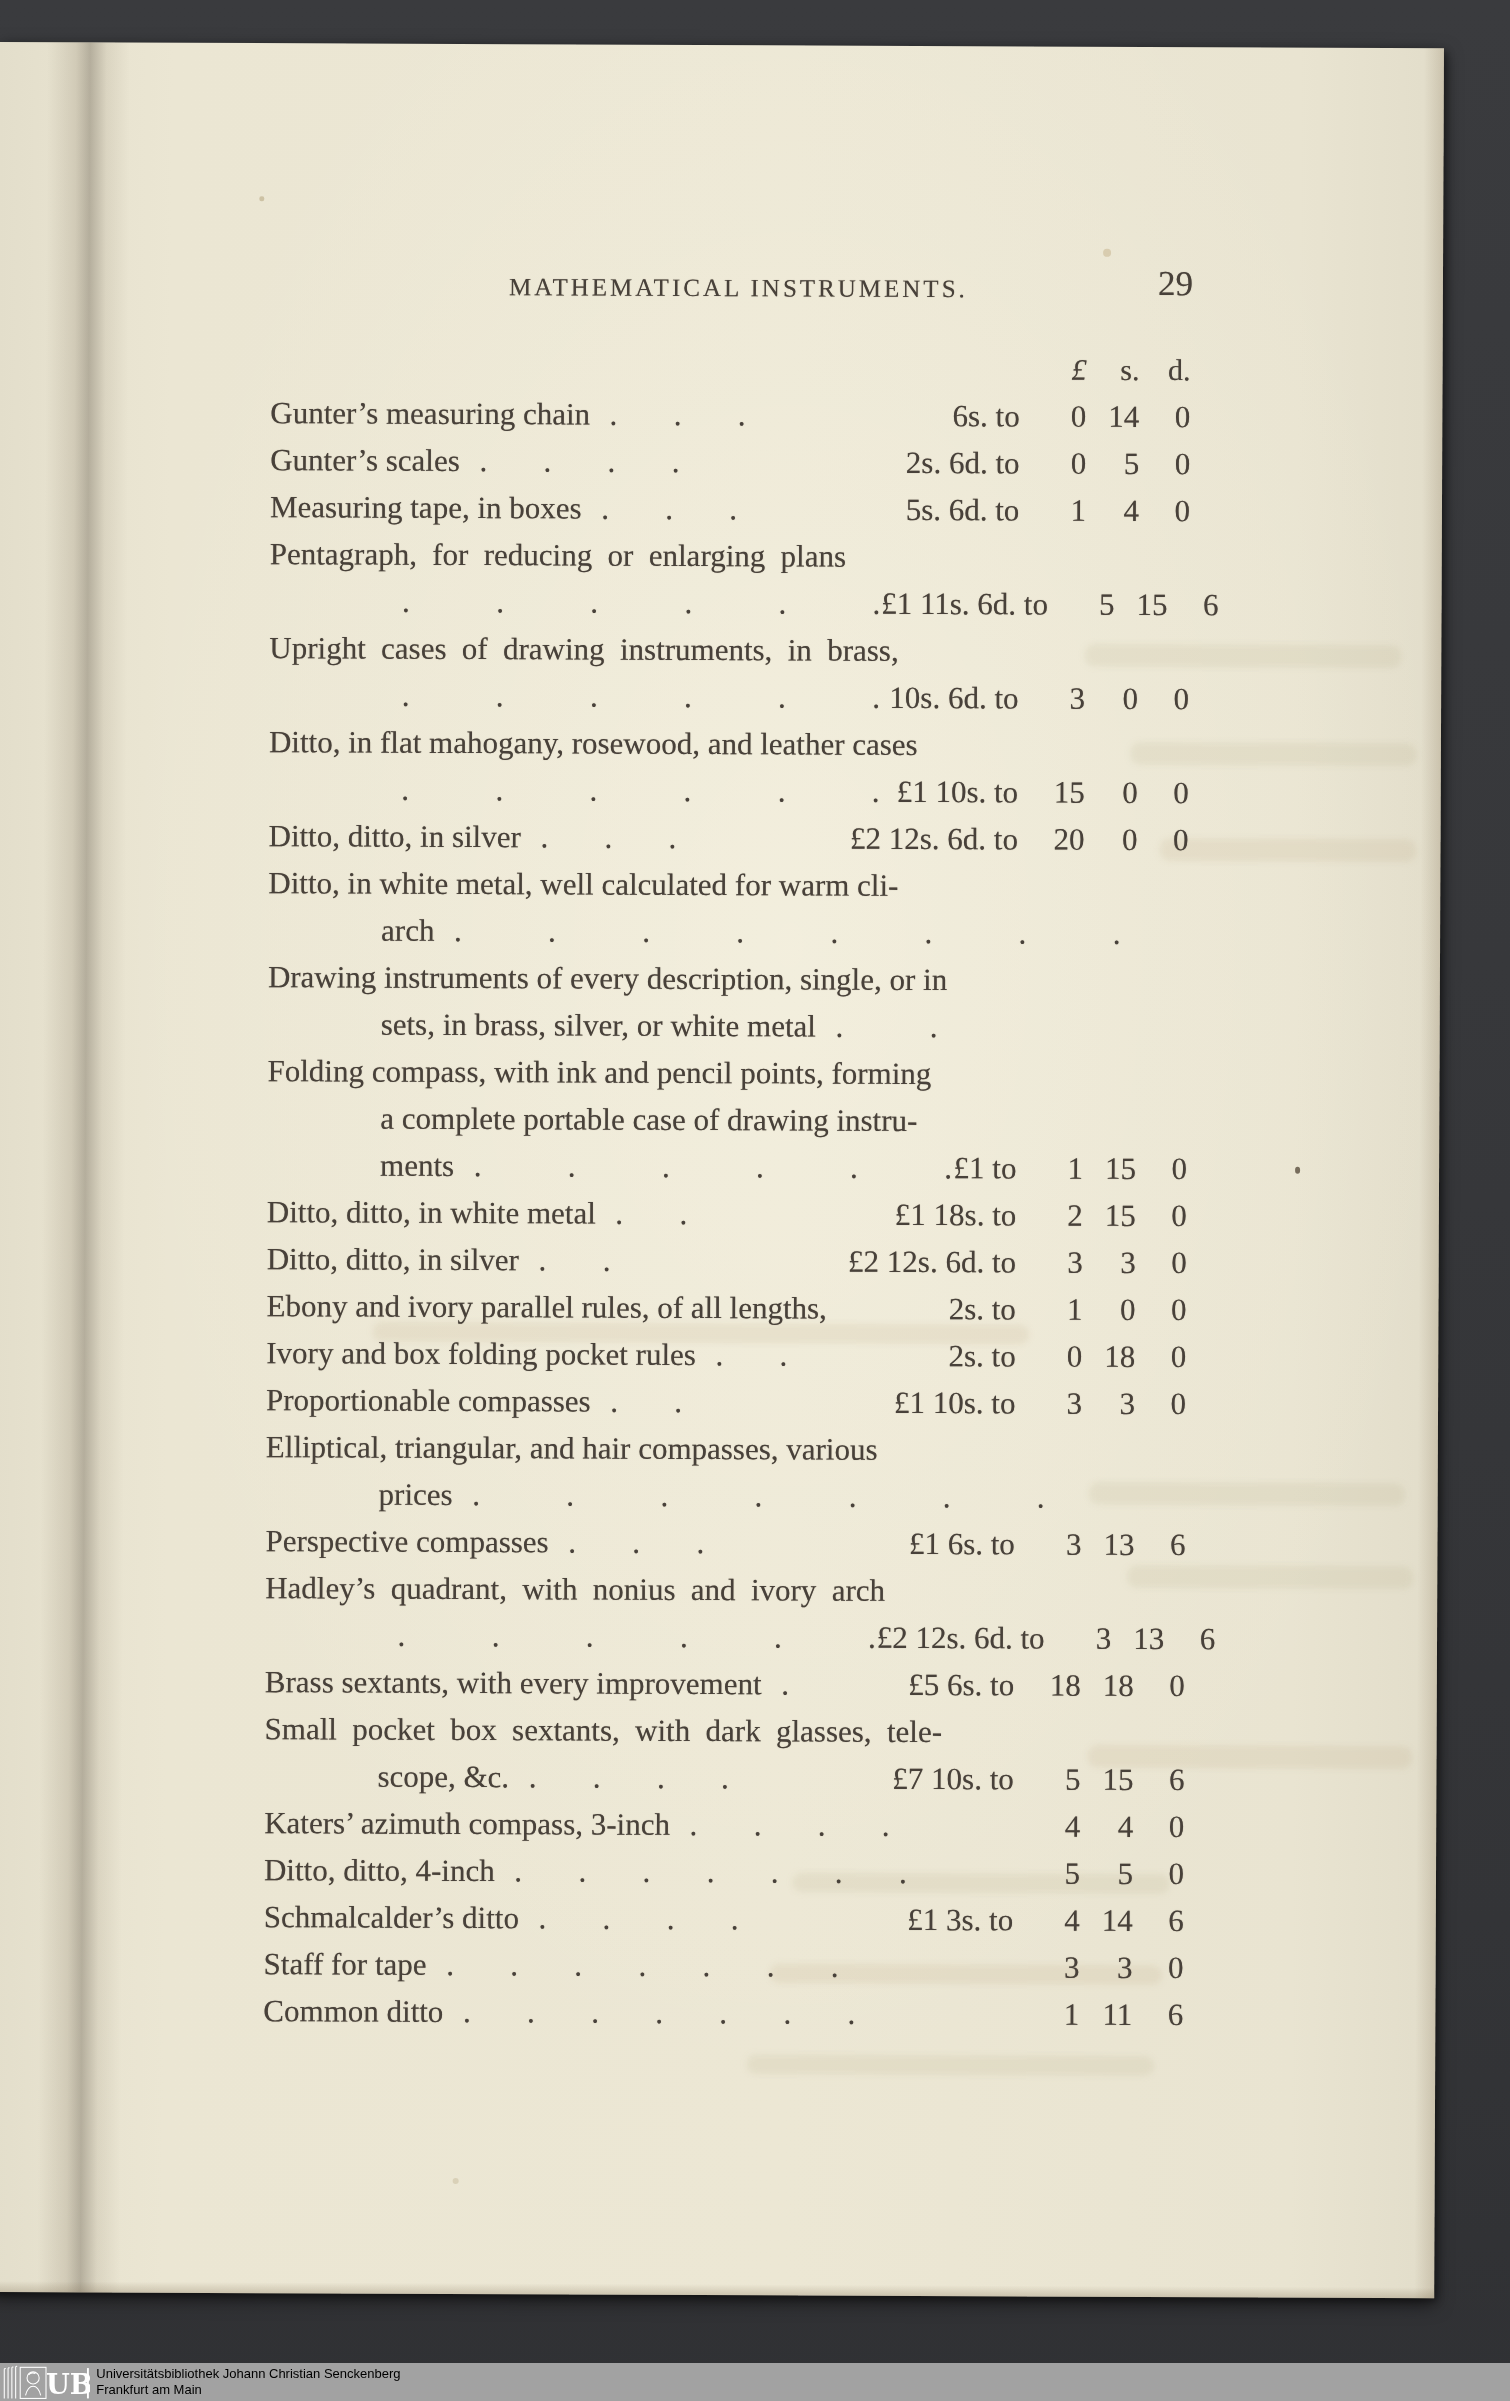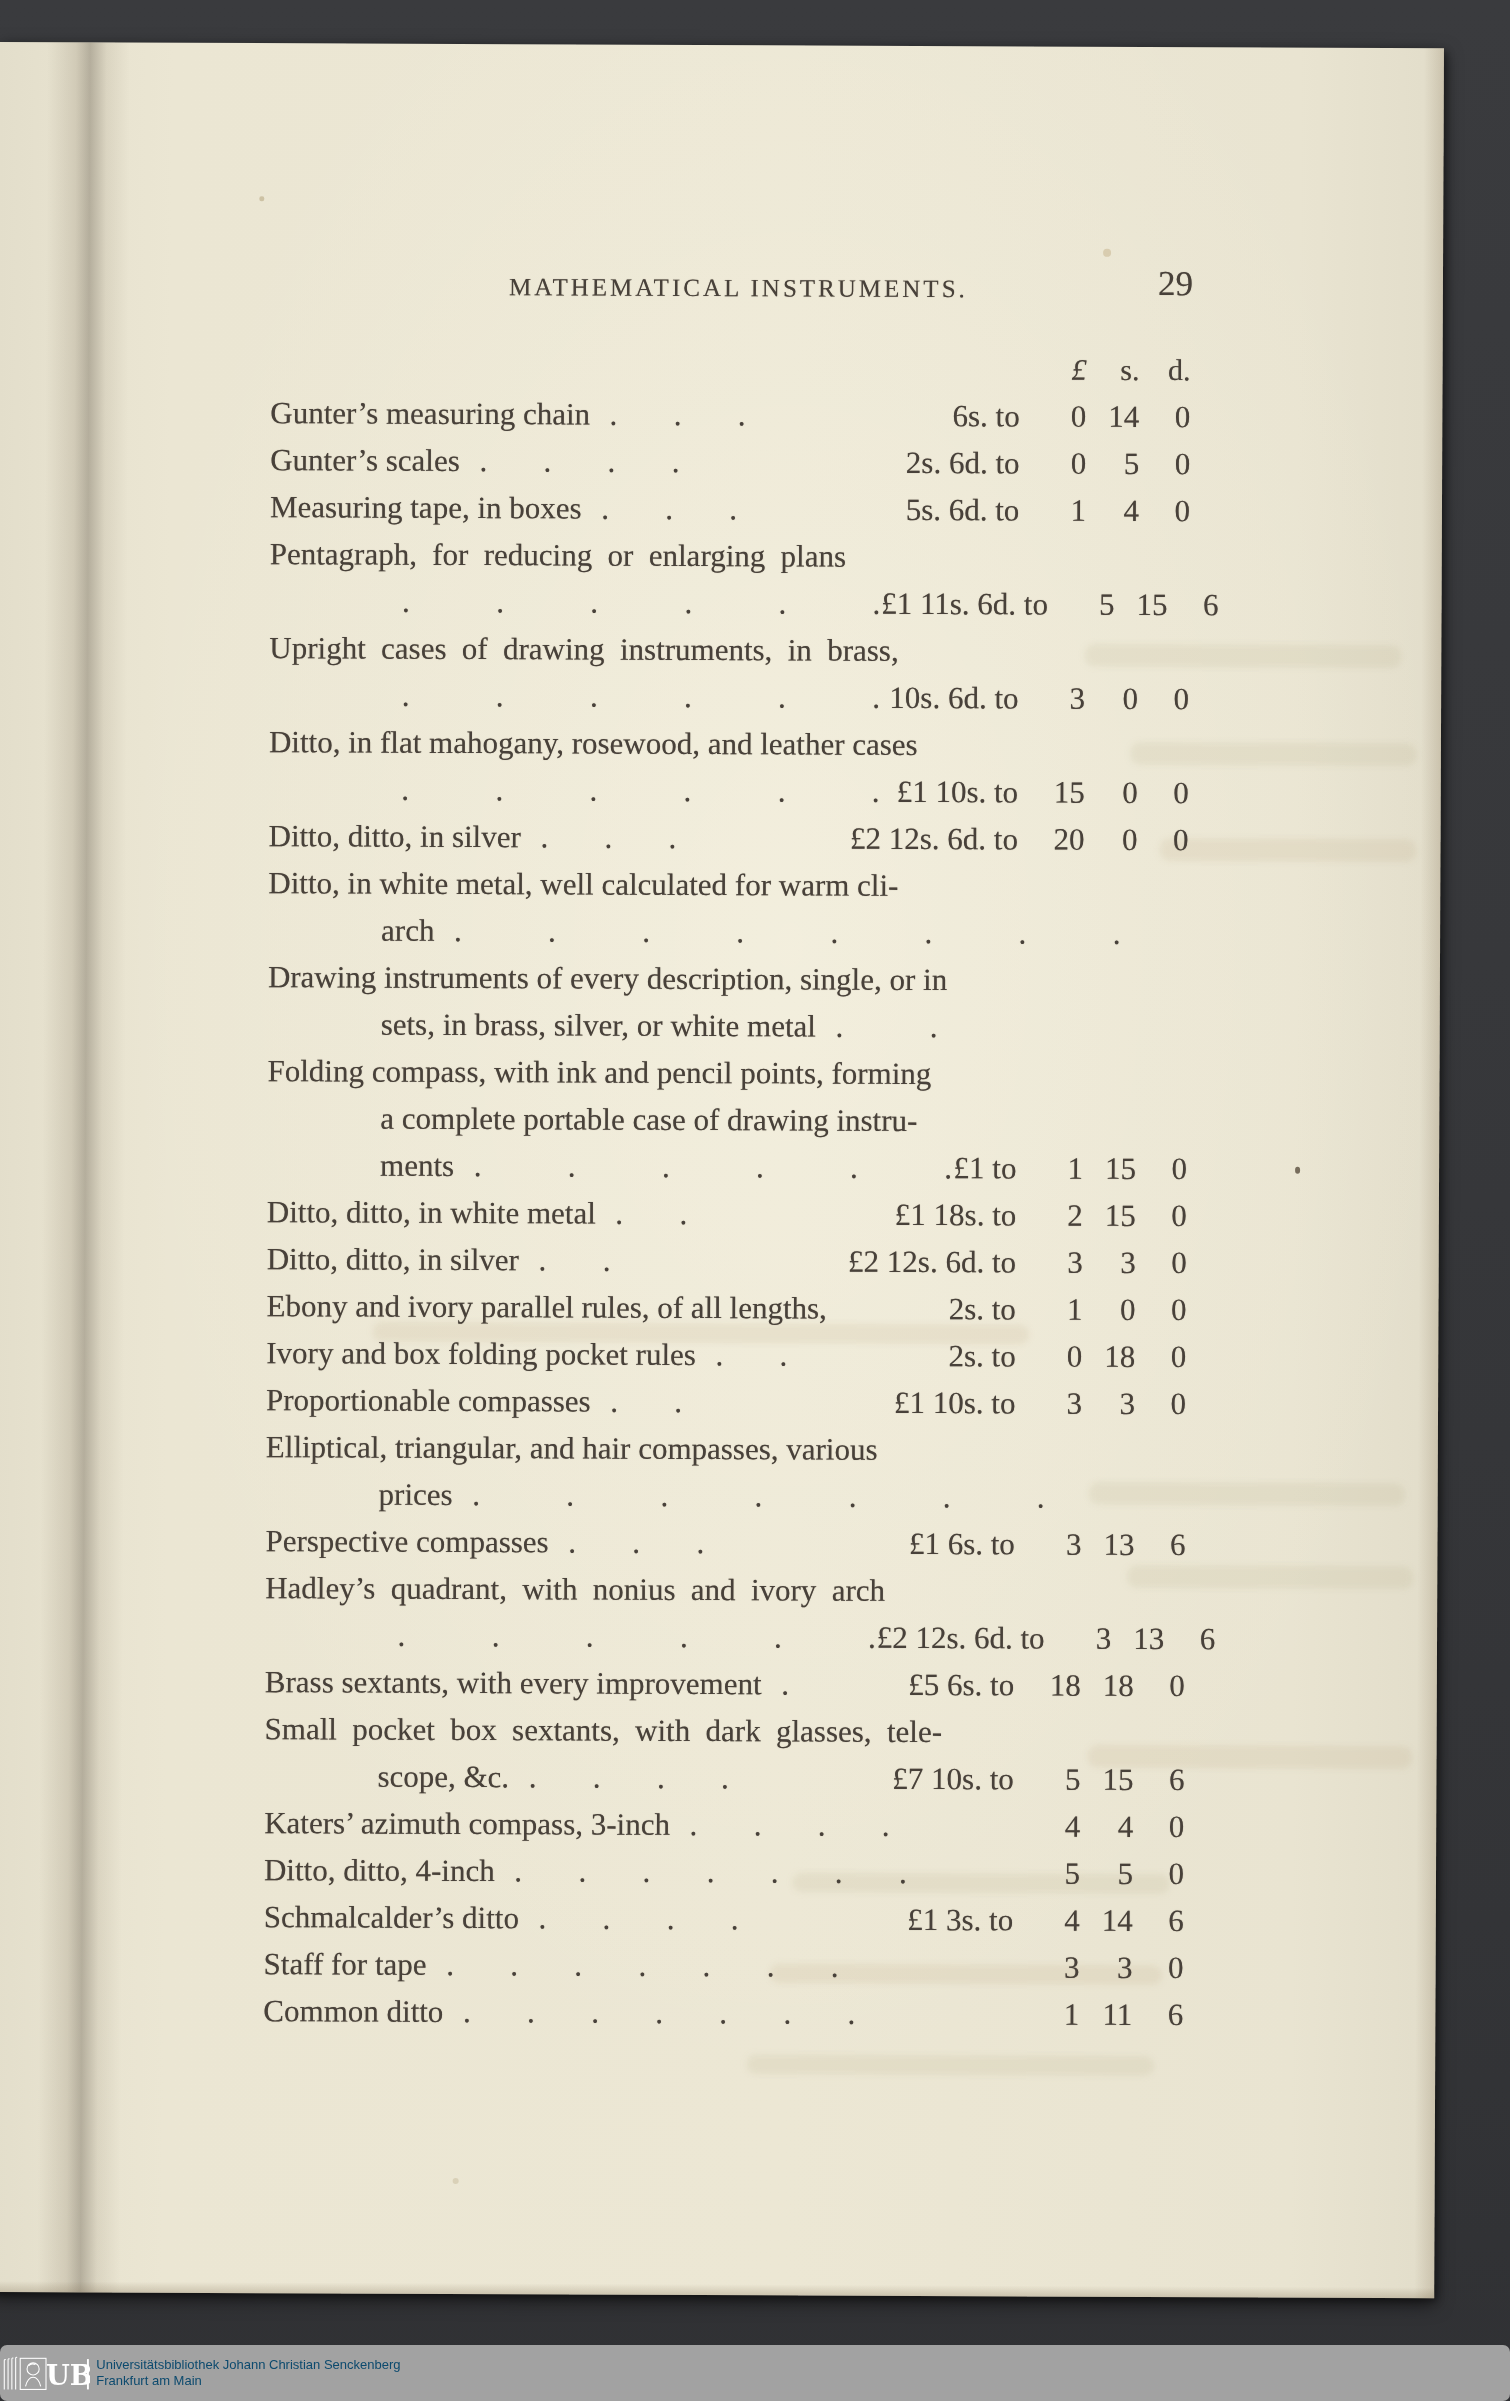--- a/index.html
+++ b/index.html
@@ -36,24 +36,24 @@
   .row.indent{padding-left:113px;}
   .row.spread .item{word-spacing:7.6px;}
   #cols-header .col{font-size:30px;}
   #cols-header .col.pound{font-style:italic;}
   
   .ghost{position:absolute;height:22.7px;border-radius:10.6px;filter:blur(3px);
          background:rgba(148,142,88,.10);}
   .ghost.warm{background:rgba(160,130,80,.10);}
   .speck{position:absolute;border-radius:50%;}
   
-  #footer-bar{position:absolute;left:0;bottom:0;width:100%;height:56px;background:#a2a2a2;
-         display:flex;align-items:center;font-family:"Liberation Sans",sans-serif;border-radius:7px;}
+  #footer-bar{position:absolute;left:0;bottom:0;width:100%;height:38px;background:#a2a2a2;
+         display:flex;align-items:center;font-family:"Liberation Sans",sans-serif;}
   #footer-logo{position:relative;width:88px;height:35px;margin-left:2.3px;flex:0 0 auto;}
-  #footer-text{margin-left:6px;color:#0c4a6e;font-size:13px;line-height:16px;}
+  #footer-text{margin-left:6px;color:#000000;font-size:13px;line-height:16px;}
   #footer-text .l1,#footer-text .l2{display:block;}
 </style>
 </head>
 <body>
 
 <div id="screen">
 
   <div id="sheet">
     <div id="gutter-shadow"></div>
     <div id="right-edge-shade"></div>

